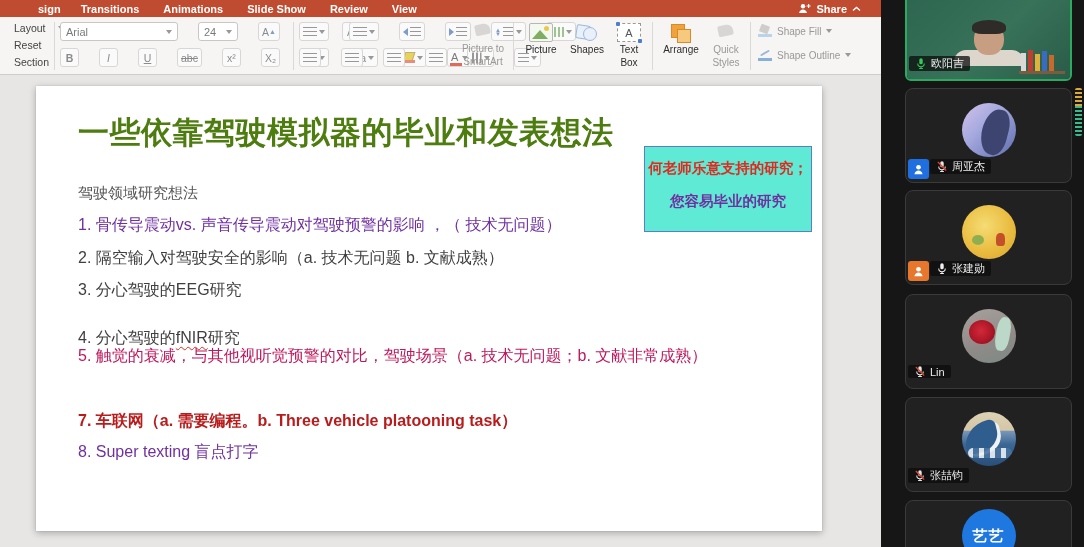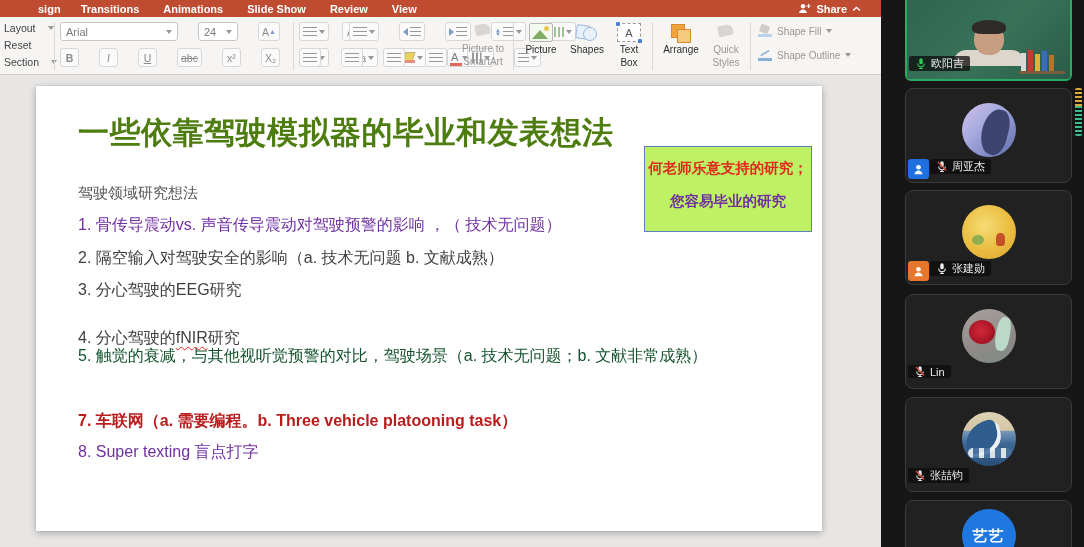--- a/index.html
+++ b/index.html
@@ -15,21 +15,21 @@
   .tab { padding:0 12px; white-space:nowrap; cursor:default; }
   .tab.first { padding-left:2px; padding-right:8px;margin-left:36px; }
   .share { position:absolute; right:20px; top:0; height:17px; display:flex; align-items:center; gap:5px; }
   .share svg { display:block; }
 
   .ribbon { position:absolute; left:0; top:17px; width:100%; height:58px; background:#f6f5f3;
             border-bottom:1px solid #cfcdcb; font-size:10px; color:#595959; }
   .vdiv { position:absolute; top:5px; height:48px; width:1px; background:#dbd9d7; }
 
   .grp-left { position:absolute; left:4px; top:4px; display:flex; flex-direction:column; gap:3px; }
-  .miniitem { display:flex; align-items:center; gap:12px; font-size:10.5px; color:#444; height:14px; }
+  .miniitem { display:flex; align-items:center; gap:12px; font-size:10.5px; color:#444; height:14px;margin-left:10px; }
 
   .combo { background:#fff; border:1px solid #c9c7c5; border-radius:3px; height:19px;
            display:flex; align-items:center; justify-content:space-between; padding:0 5px;
            font-size:11px; color:#7a7a7a; }
   .btn { background:#fbfafa; border:1px solid #d9d7d5; border-radius:3px; height:19px;
          display:flex; align-items:center; justify-content:center; color:#8b8b8b;
          font-size:10.5px; min-width:19px; padding:0 3px; }
   .row { position:absolute; display:flex; gap:20px; align-items:center; }
 
   .dd { width:0; height:0; border-left:3px solid transparent; border-right:3px solid transparent;
@@ -85,29 +85,29 @@
   .sf-icon::after { content:""; position:absolute; left:0; bottom:0; width:14px; height:3px; background:#b9d4ea; }
   .so-icon::before { width:10px; height:2px; top:3px; transform:rotate(-30deg); background:#9ab6d8; }
   .so-icon::after { background:#86b0d8; }
 
   
   .workspace { position:absolute; left:0; top:75px; width:881px; height:472px; background:#e8e6e5; }
   .slide { position:absolute; left:36px; top:11px; width:786px; height:445px; background:#fff;
            box-shadow:0 2px 7px rgba(0,0,0,.28), 0 0 1px rgba(0,0,0,.2); }
   .slide-title { position:absolute; left:42px; top:26px; font-size:31px; font-weight:800;
                  color:#4d7c0f; letter-spacing:.5px; white-space:nowrap; }
-  .callout { position:absolute; left:608px; top:60px; width:168px; height:86px; background:#bef264;
+  .callout { position:absolute; left:608px; top:60px; width:168px; height:86px; background:#5eead4;
              border:1px solid #5b7fc0; text-align:center; font-weight:bold; font-size:14.5px; }
   .callout .c1 { margin-top:12px; color:#e02a20; }
   .callout .c2 { margin-top:14px; color:#7030a0; }
   .subtitle { position:absolute; left:42px; top:98px; font-size:15px; color:#555; }
   .item { position:absolute; left:42px; font-size:16px; white-space:nowrap; }
   .c-purple { color:#7030a0; }
   .c-dark { color:#3f3f3f; }
-  .c-red { color:#14532d; }
+  .c-red { color:#be185d; }
   .c-redbold { color:#b91c1c; font-weight:bold; }
   .wavy { text-decoration:underline; text-decoration-style:wavy; text-decoration-color:#e22b20;
           text-decoration-thickness:1px; text-underline-offset:3px; }
 
   
   .meet { position:absolute; left:881px; top:0; width:203px; height:547px; background:#161616; overflow:hidden; }
   .tile { position:absolute; left:24px; width:167px; height:95px; background:#212121;
           border:1px solid #3a3a3a; border-radius:8px; overflow:hidden; }
   .tile.active { border:2px solid #2bab60; border-radius:6px; }
 

